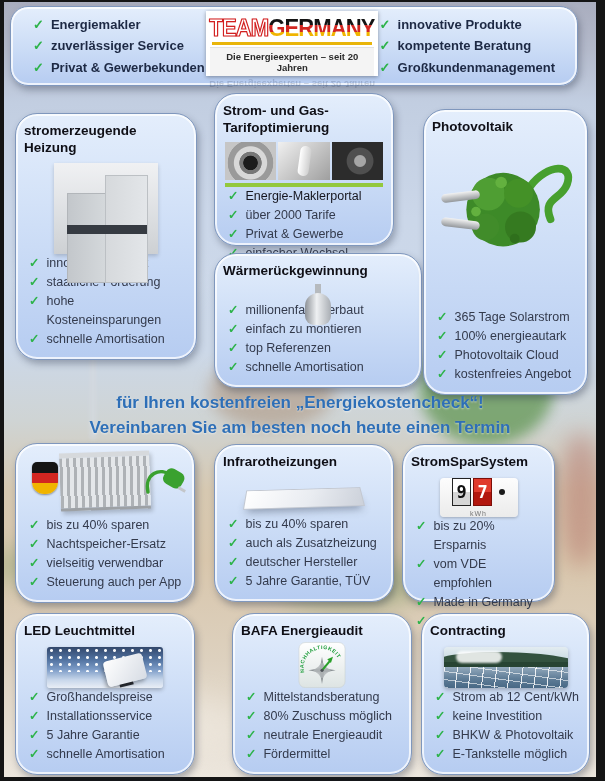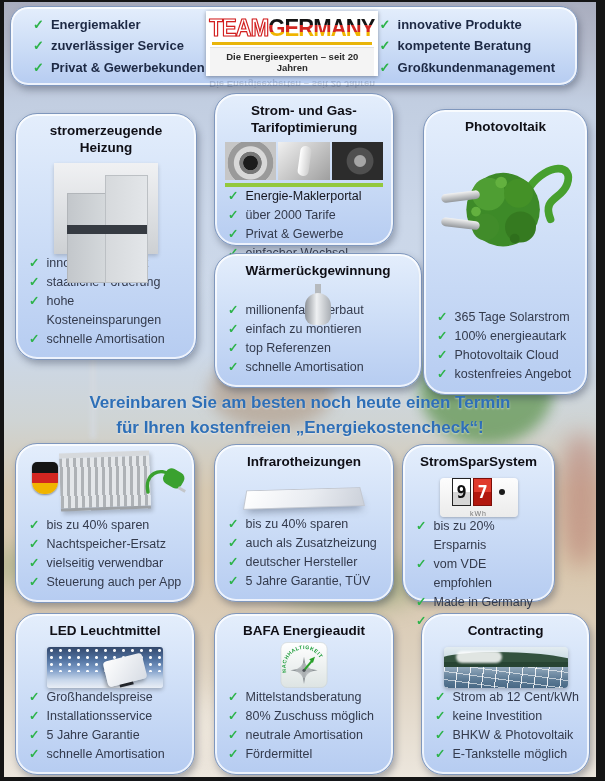--- a/index.html
+++ b/index.html
@@ -27,21 +27,21 @@
   .blob-sand{left:40px;top:690px;width:200px;height:70px;background:#efe9e0;opacity:.6;filter:blur(14px)}
 
   
   .panel{
     position:absolute;box-sizing:border-box;border-radius:22px;
     background:linear-gradient(180deg,#e4eefc 0%,#cfdff7 45%,#b6ccf1 100%);
     border:1px solid #7f97bd;
     box-shadow:inset 0 0 0 2px rgba(255,255,255,.75), 2px 4px 7px rgba(40,50,70,.35);
   }
   .card{display:flex;flex-direction:column}
-  .card-title{margin:9px 8px 2px;text-align:center;font-size:13.5px;font-weight:bold;color:#0f0f16;line-height:1.25}
+  .card-title{margin:9px 8px 2px;text-align:left;font-size:13.5px;font-weight:bold;color:#0f0f16;line-height:1.25}
   .checklist{list-style:none;margin:auto 0 10px;padding:0 6px 0 13px}
   .checklist li{display:flex;align-items:flex-start;font-size:12.5px;color:#333a4c;line-height:1.52}
   .check{color:#2db34a;font-weight:bold;margin-right:7px;flex:0 0 auto}
   .bold-item{font-weight:normal;color:#16161f}
 
   
   .header{left:10px;top:6px;width:568px;height:80px;border-radius:18px;
     display:flex;align-items:center;justify-content:space-between;padding:0 22px}
   .header .checklist{margin:0;padding:0}
   .header .checklist li{font-size:13px;font-weight:bold;color:#1d2944;line-height:1.65}
@@ -63,21 +63,21 @@
 
   
   .c0{left:15px; top:113px;width:182px;height:247px}
   .c1{left:214px;top:93px; width:180px;height:153px}
   .c2{left:214px;top:253px;width:208px;height:135px}
   .c3{left:423px;top:109px;width:165px;height:286px}
   .c4{left:15px; top:443px;width:180px;height:160px}
   .c5{left:214px;top:444px;width:180px;height:158px}
   .c6{left:402px;top:444px;width:153px;height:158px}
   .c7{left:15px; top:613px;width:180px;height:162px}
-  .c8{left:214px;top:613px;width:180px;height:162px}
+  .c8{left:232px;top:613px;width:180px;height:162px}
   .c9{left:421px;top:613px;width:169px;height:162px}
 
   
   .img-heater{width:104px;height:128px;margin:4px auto 0;position:relative;
     background:linear-gradient(180deg,#f0f1f3,#d8dbde 70%,#cdd0d3);box-shadow:0 2px 4px rgba(0,0,0,.18)}
   .heater-left{position:absolute;left:13px;top:30px;width:37px;height:88px;background:linear-gradient(90deg,#c3c7cb,#d4d8db);border:1px solid #b2b6ba}
   .heater-right{position:absolute;left:51px;top:12px;width:41px;height:106px;background:linear-gradient(90deg,#d6d9dc,#e3e6e9);border:1px solid #bcc0c4}
   .heater-band{position:absolute;left:13px;top:62px;width:80px;height:9px;background:#363b42}
 
   .img-tariff{margin:3px 10px 0}
@@ -318,22 +318,22 @@
         <span>Photovoltaik Cloud</span>
       </li>
     <li>
         <span class="check">✓</span>
         <span>kostenfreies Angebot</span>
       </li>
   </ul>
 </section>
 
 <div class="banner">
+  <div>für Ihren kostenfreien „Energiekostencheck“!</div>
   <div>Vereinbaren Sie am besten noch heute einen Termin</div>
-  <div>für Ihren kostenfreien „Energiekostencheck“!</div>
 </div>
 
 <section class="panel card c4">
   <div class="img-radiator">
     <div class="radiator-body"></div>
     <div class="flag-shield"></div>
     <svg class="plug-small" width="46" height="48" viewBox="0 0 46 48">
       <path d="M4 34 C0 16 16 8 28 18" fill="none" stroke="#3aa12f" stroke-width="3.5" stroke-linecap="round"></path>
       <rect x="20" y="12" width="20" height="17" rx="6" fill="#3aa12f" transform="rotate(30 30 20)"></rect>
       <rect x="34" y="30" width="8" height="3" fill="#c3c6c9" transform="rotate(30 38 31)"></rect>
@@ -463,21 +463,21 @@
     <li>
         <span class="check">✓</span>
         <span>Mittelstandsberatung</span>
       </li>
     <li>
         <span class="check">✓</span>
         <span>80% Zuschuss möglich</span>
       </li>
     <li>
         <span class="check">✓</span>
-        <span>neutrale Amortisation</span>
+        <span>neutrale Energieaudit</span>
       </li>
     <li>
         <span class="check">✓</span>
         <span>Fördermittel</span>
       </li>
   </ul>
 </section>
 
 <section class="panel card c9">
   <h3 class="card-title">Contracting</h3>

